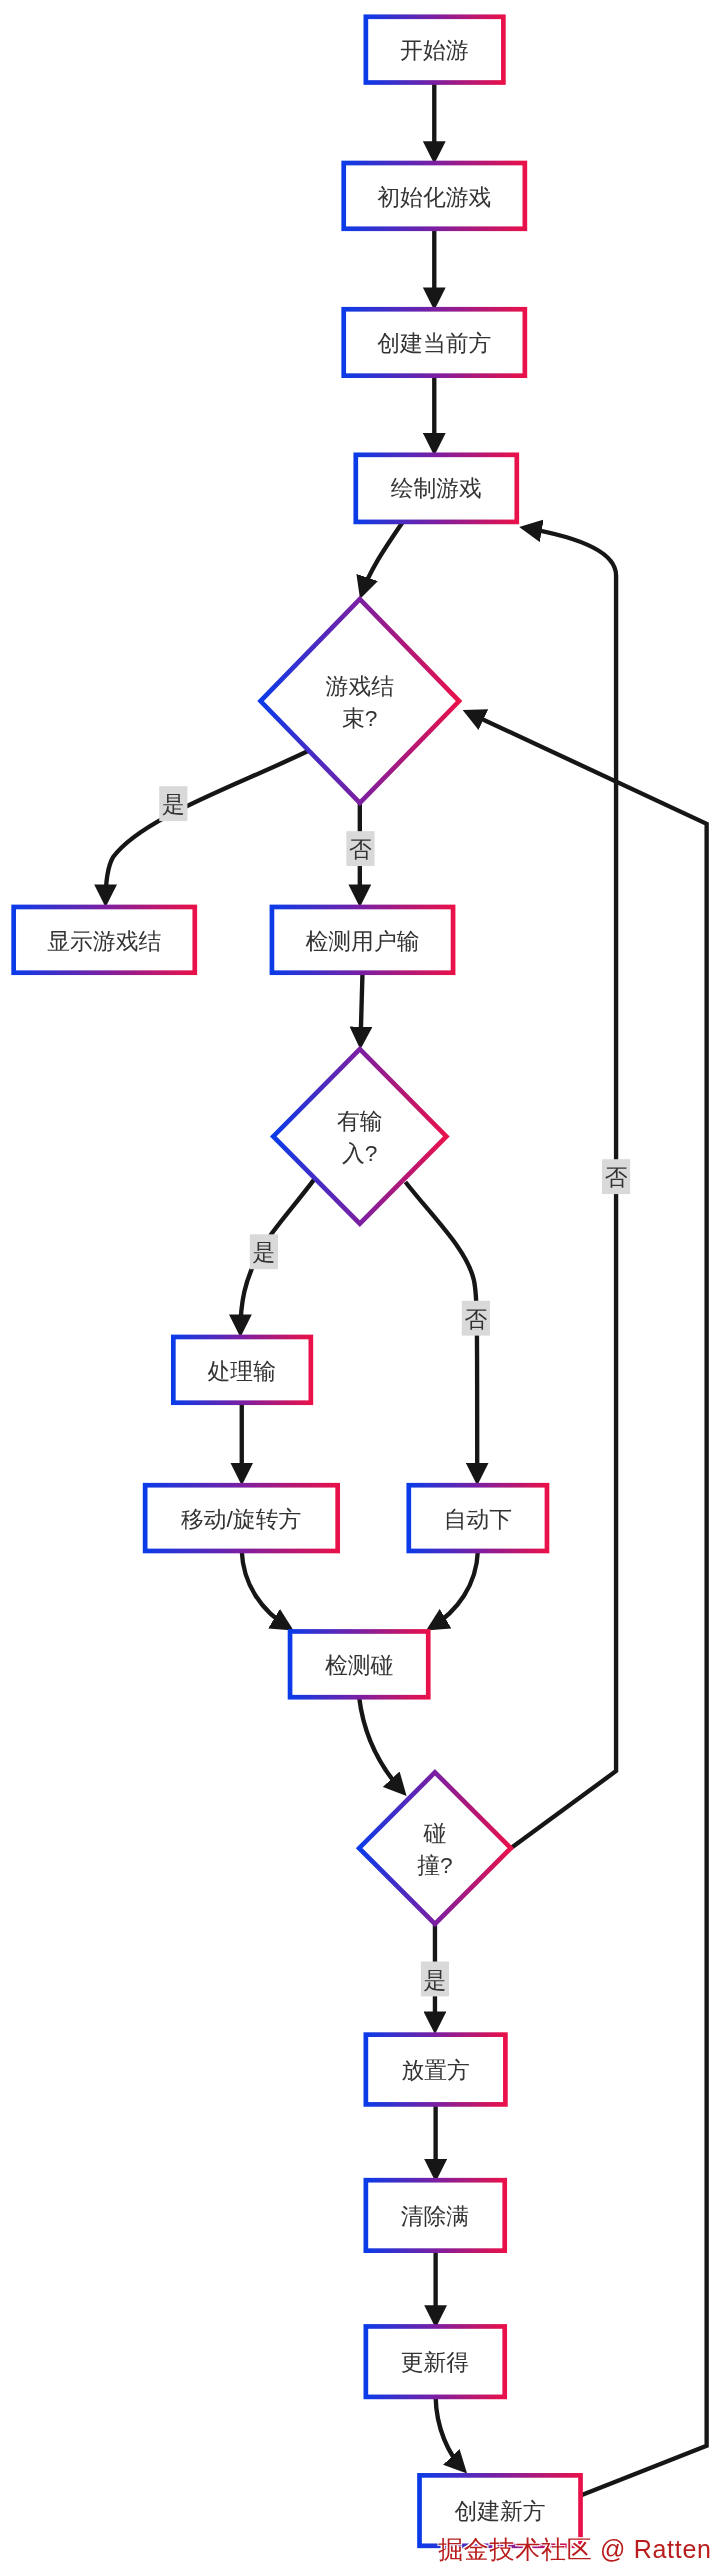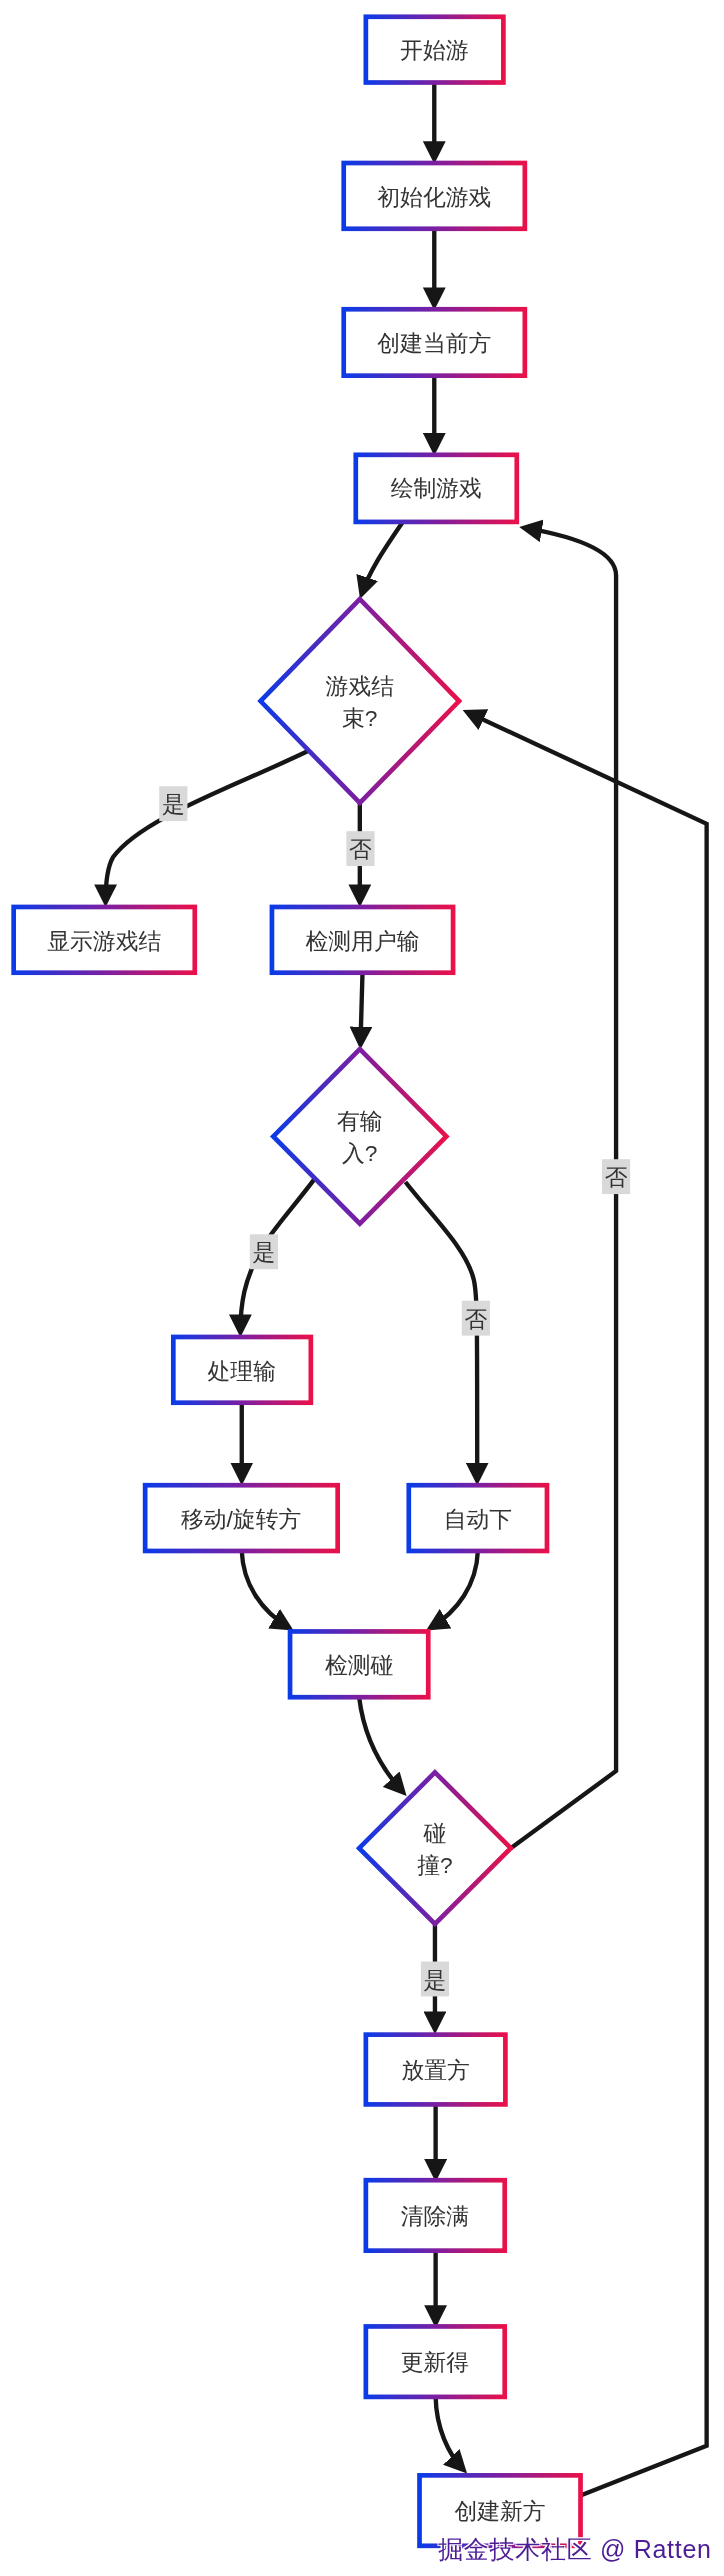--- a/index.html
+++ b/index.html
@@ -19,21 +19,21 @@
   .g1{stop-color:var(--grad-mid);}
   .g2{stop-color:var(--grad-end);}
   .node-shape{fill:var(--node-fill);stroke:url(#bgrad);stroke-width:7;}
   .node-text{font-size:34px;fill:var(--txt);text-anchor:middle;dominant-baseline:central;}
   .edge{fill:none;stroke:var(--edge);stroke-width:6.5;stroke-linecap:butt;marker-end:url(#arrow);}
   .arrow-head{fill:var(--edge);}
   .lbl-bg{fill:var(--label-bg);}
   .lbl-text{font-size:34px;fill:var(--txt);text-anchor:middle;dominant-baseline:central;}
   .watermark{
     position:absolute;right:13.4px;top:2533px;
-    font-size:25px;color:#4c1d95;letter-spacing:0.7px;
+    font-size:25px;color:#b91c1c;letter-spacing:0.7px;
     text-shadow:-1.3px -1.3px 0 #fff,1.3px -1.3px 0 #fff,-1.3px 1.3px 0 #fff,1.3px 1.3px 0 #fff;
     white-space:nowrap;
   }
 </style>
 </head>
 <body>
 
 <div class="stage">
 <svg width="725" height="2576" viewBox="0 0 1080 3840">
   <defs>

